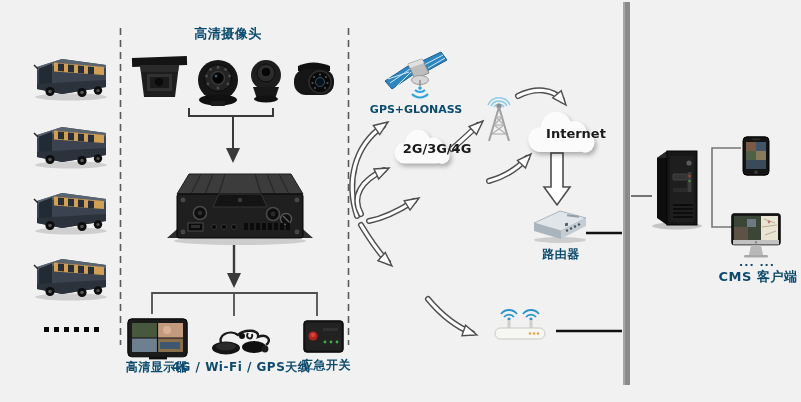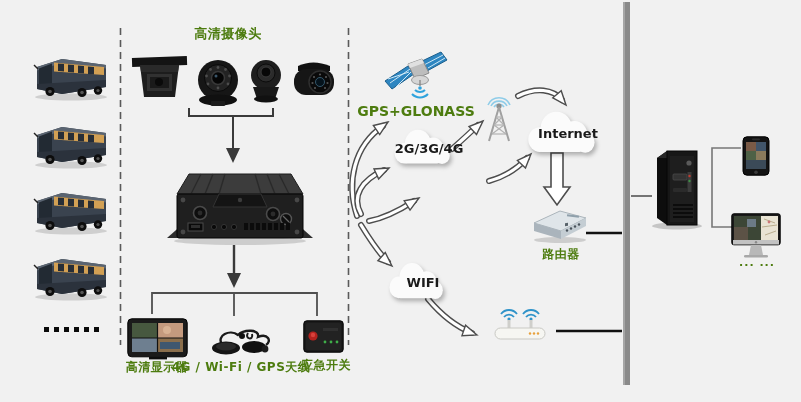--- a/index.html
+++ b/index.html
@@ -8,29 +8,29 @@
     background:#e9e9e9;
   }
   #stage{
     position:relative;width:801px;height:402px;overflow:hidden;
     background:#f1f1f1;
   }
   .abs{position:absolute;}
   svg{display:block;}
   .lbl{
     position:absolute;transform:translateX(-50%);
-    font-size:12px;font-weight:bold;color:#4d7c0f;white-space:nowrap;
+    font-size:12px;font-weight:bold;color:#0c4a6e;white-space:nowrap;
     letter-spacing:0.5px;
   }
   .lbl.en{letter-spacing:0;}
   .cloud{position:absolute;}
   .cloud svg{position:absolute;left:0;top:0;width:100%;height:100%;
     filter:drop-shadow(2px 3px 2px rgba(0,0,0,0.28));}
   .cloud .cloud-label{
-    position:absolute;left:8px;top:0;width:100%;height:100%;
+    position:absolute;left:16px;top:0;width:100%;height:100%;
     display:flex;align-items:center;justify-content:center;
     font-size:13px;font-weight:600;color:#1a1a1a;padding-top:4px;box-sizing:border-box;
   }
   .dots-row{position:absolute;display:flex;gap:5px;}
   .dots-row .sq{width:5px;height:5px;background:#0a0a0a;display:inline-block;}
   .device{position:absolute;}
 </style>
 </head>
 <body>
 
@@ -374,48 +374,36 @@
       <polygon points="25,14 39,9 41,13 27,18" fill="#e0e0e0"></polygon>
       <ellipse cx="37" cy="30" rx="8.5" ry="4.5" fill="#d6d6d6" stroke="#9a9a9a"></ellipse>
       <line x1="37" y1="30" x2="37" y2="36" stroke="#8a8a8a" stroke-width="1.4"></line>
       <g fill="none" stroke="#2fa3dd" stroke-width="2">
         <path d="M29,44 A11,11 0 0 0 45,44"></path>
         <path d="M32,40 A7,7 0 0 0 42,40"></path>
       </g>
       <circle cx="37" cy="38" r="1.8" fill="#2fa3dd"></circle>
     </svg>
   </div>
-  <div class="lbl en" style="left:416px;top:103px;font-size:14px">GPS+GLONASS</div>
+  <div class="lbl en" style="left:416px;top:103px;font-size:11px">GPS+GLONASS</div>
 
   <div class="cloud" style="left:391px;top:126px;width:60px;height:40px">
     <svg viewBox="0 0 100 62" preserveAspectRatio="none">
       <g fill="#fbfbfb">
         <circle cx="22" cy="42" r="16"></circle>
           <circle cx="45" cy="28" r="22"></circle>
         <circle cx="70" cy="36" r="18"></circle>
           <circle cx="85" cy="46" r="13"></circle>
         <rect x="14" y="36" width="74" height="22" rx="11"></rect>
       </g>
     </svg>
     <span class="cloud-label">2G/3G/4G</span>
   </div>
 
 
-  <div class="cloud" style="left:386px;top:259px;width:58px;height:42px">
-    <svg viewBox="0 0 100 62" preserveAspectRatio="none">
-      <g fill="#fbfbfb">
-        <circle cx="22" cy="42" r="16"></circle>
-          <circle cx="45" cy="28" r="22"></circle>
-        <circle cx="70" cy="36" r="18"></circle>
-          <circle cx="85" cy="46" r="13"></circle>
-        <rect x="14" y="36" width="74" height="22" rx="11"></rect>
-      </g>
-    </svg>
-    <span class="cloud-label">WIFI</span>
-  </div>
 
   <div class="cloud" style="left:524px;top:107px;width:72px;height:48px">
     <svg viewBox="0 0 100 62" preserveAspectRatio="none">
       <g fill="#fbfbfb">
         <circle cx="22" cy="42" r="16"></circle>
           <circle cx="45" cy="28" r="22"></circle>
         <circle cx="70" cy="36" r="18"></circle>
           <circle cx="85" cy="46" r="13"></circle>
         <rect x="14" y="36" width="74" height="22" rx="11"></rect>
       </g>
@@ -538,14 +526,15 @@
           <line x1="34" y1="22" x2="45" y2="18"></line>
         </g>
       <circle cx="38" cy="9" r="1.4" fill="#c77"></circle>
       <rect x="2" y="27" width="46" height="4.5" fill="#c2c2c2"></rect>
       <circle cx="25" cy="29.3" r="1.2" fill="#8a8a8a"></circle>
       <polygon points="20,32 30,32 32,42 18,42" fill="#b8b8b8"></polygon>
       <rect x="13" y="42" width="24" height="2.6" rx="1.3" fill="#a8a8a8"></rect>
     </svg>
   </div>
   <div class="lbl en" style="left:757px;top:256px;font-size:11px;letter-spacing:1px">... ...</div>
+  <div class="lbl" style="left:758px;top:268px;font-size:13px">CMS 客户端</div>
 
 </div>
 
 </body></html>

